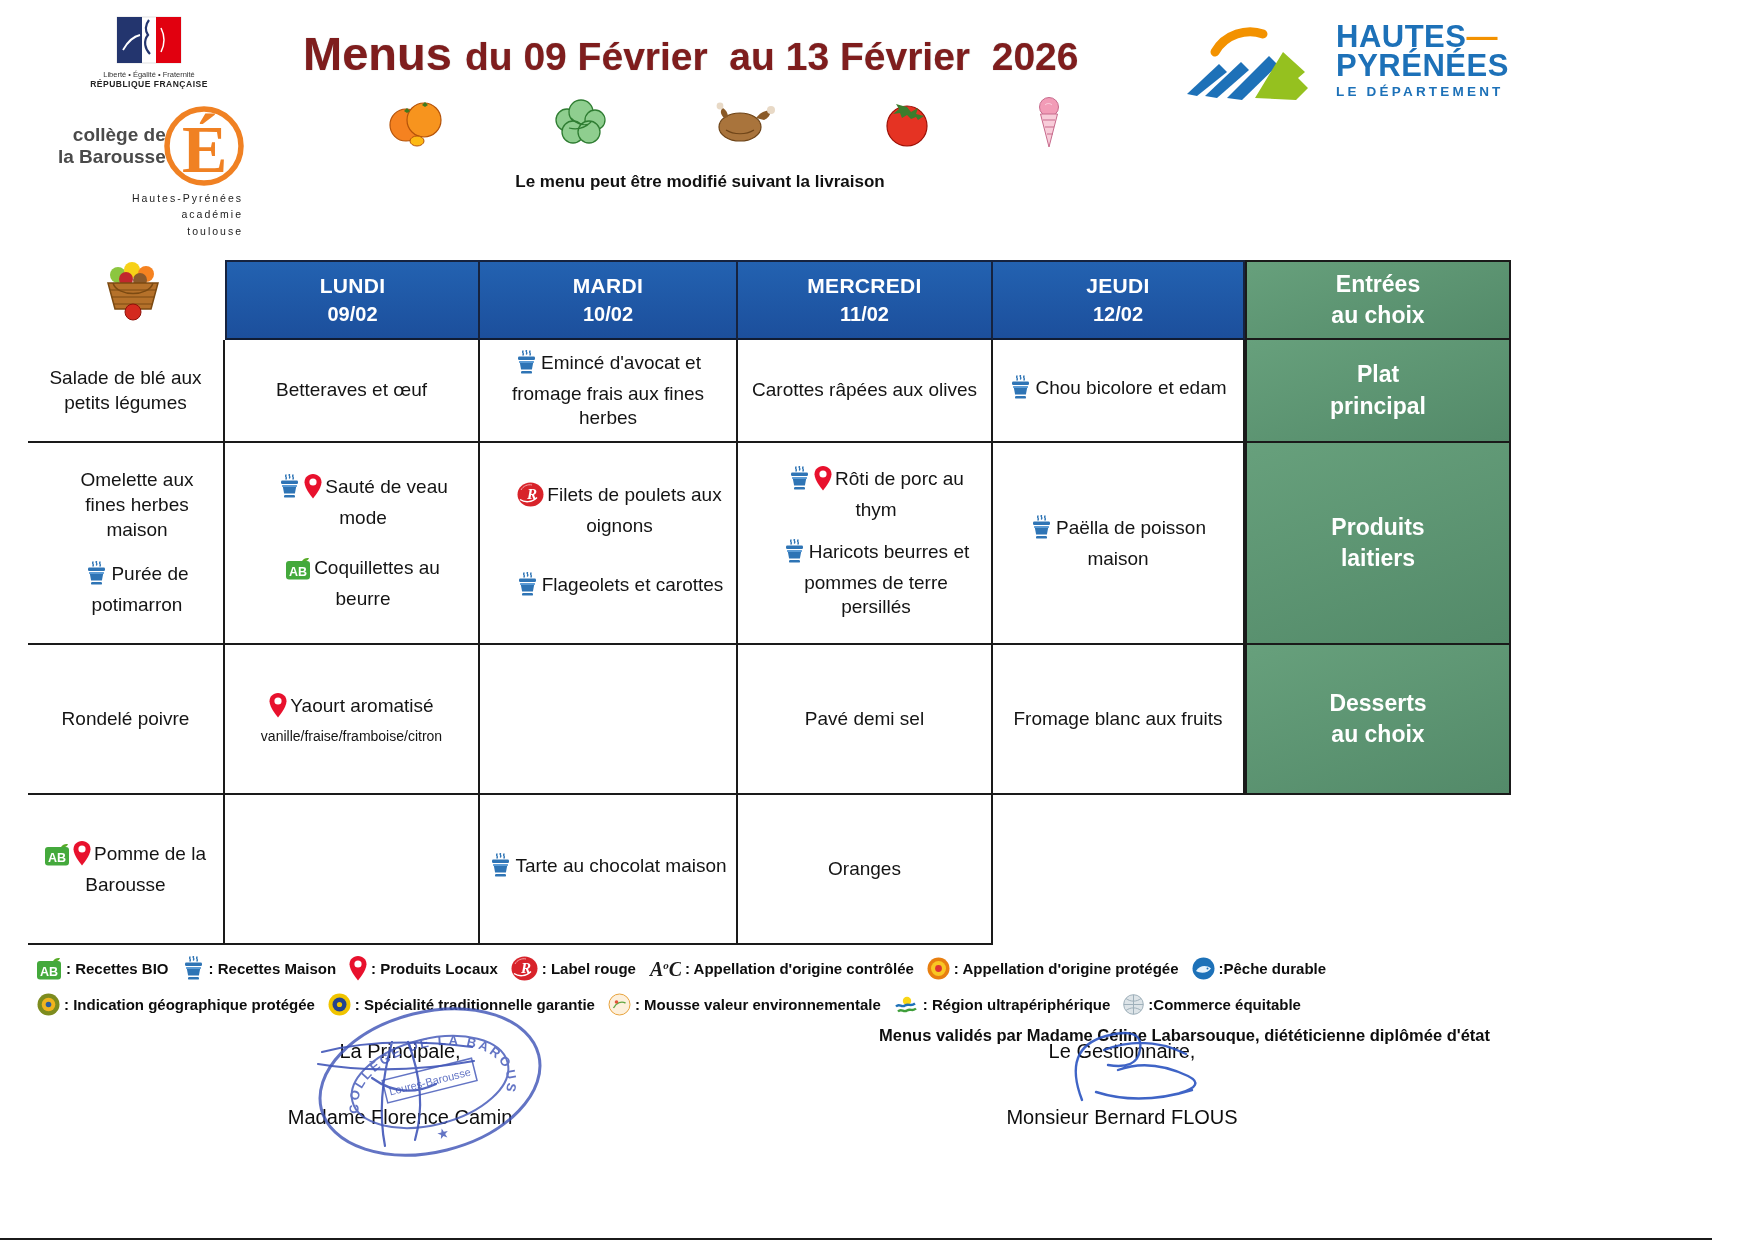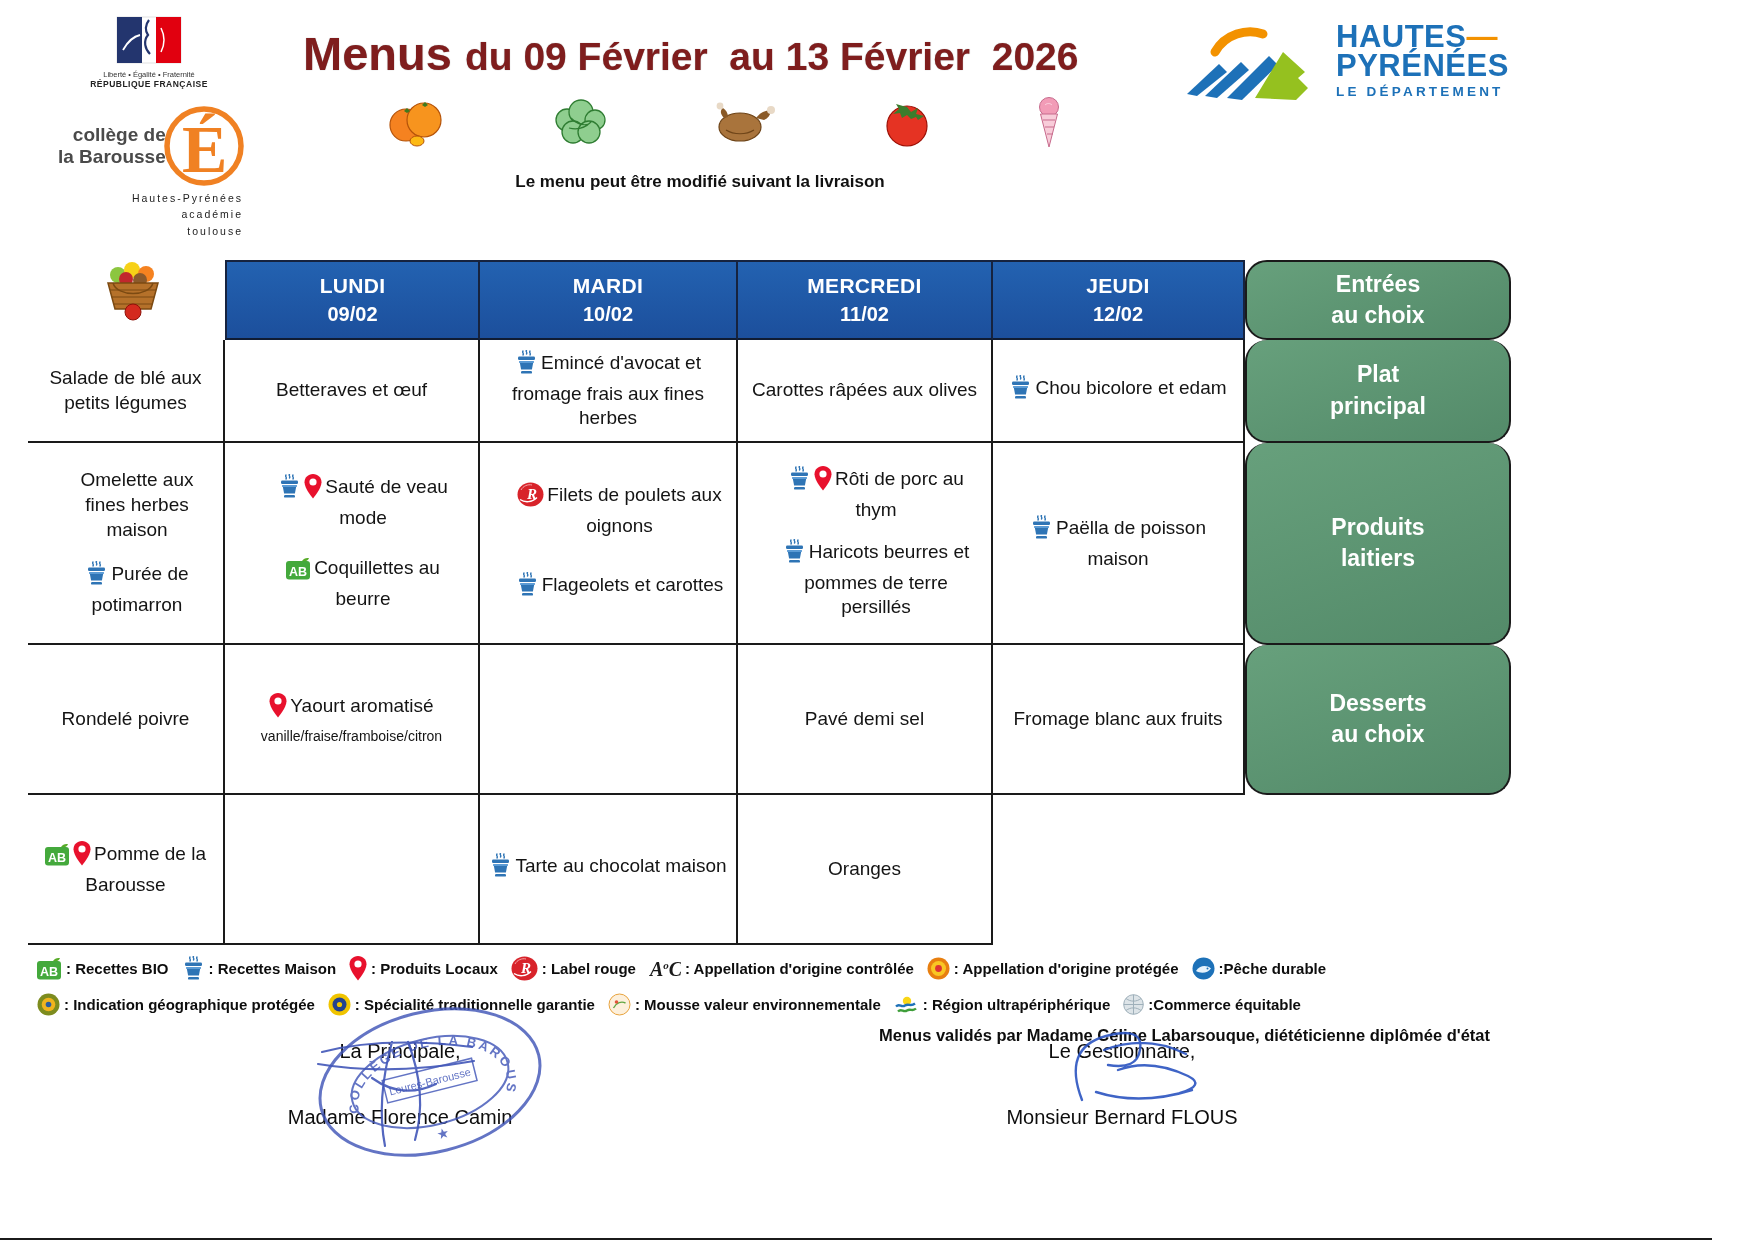--- a/index.html
+++ b/index.html
@@ -42,21 +42,21 @@
     display:flex;flex-direction:column;align-items:center;justify-content:center;gap:5px;
     color:#fff;font-weight:bold;text-align:center;
   }
   .day.first{border-left:2px solid #16233f;}
   .day .day-name{font-size:21px;letter-spacing:.3px;}
   .day .day-date{font-size:20px;}
   .rowhead{
     background:linear-gradient(160deg,#67a07c,#538a69);
     border-left:2px solid #1a1a1a;border-right:2px solid #1a1a1a;border-bottom:2px solid #1a1a1a;
     display:flex;flex-direction:column;justify-content:center;
-    color:#fff;font-weight:bold;font-size:23px;line-height:1.35;text-align:center;border-radius:22px;
+    color:#fff;font-weight:bold;font-size:23px;line-height:1.35;text-align:center;
   }
   .rowhead.rh-first{border-top:2px solid #1a1a1a;}
   .mcell{
     background:#fff;border-right:2px solid #1a1a1a;border-bottom:2px solid #1a1a1a;
     display:flex;flex-direction:column;align-items:center;justify-content:center;
     padding:6px 9px;text-align:center;font-size:19px;line-height:1.3;color:#141414;
   }
   .mcell.multi{justify-content:space-evenly;padding-left:32px;}
   .item .ic{display:inline-block;vertical-align:-6px;margin-right:3px;}
   .item .sub{font-size:14px;margin-top:2px;}

